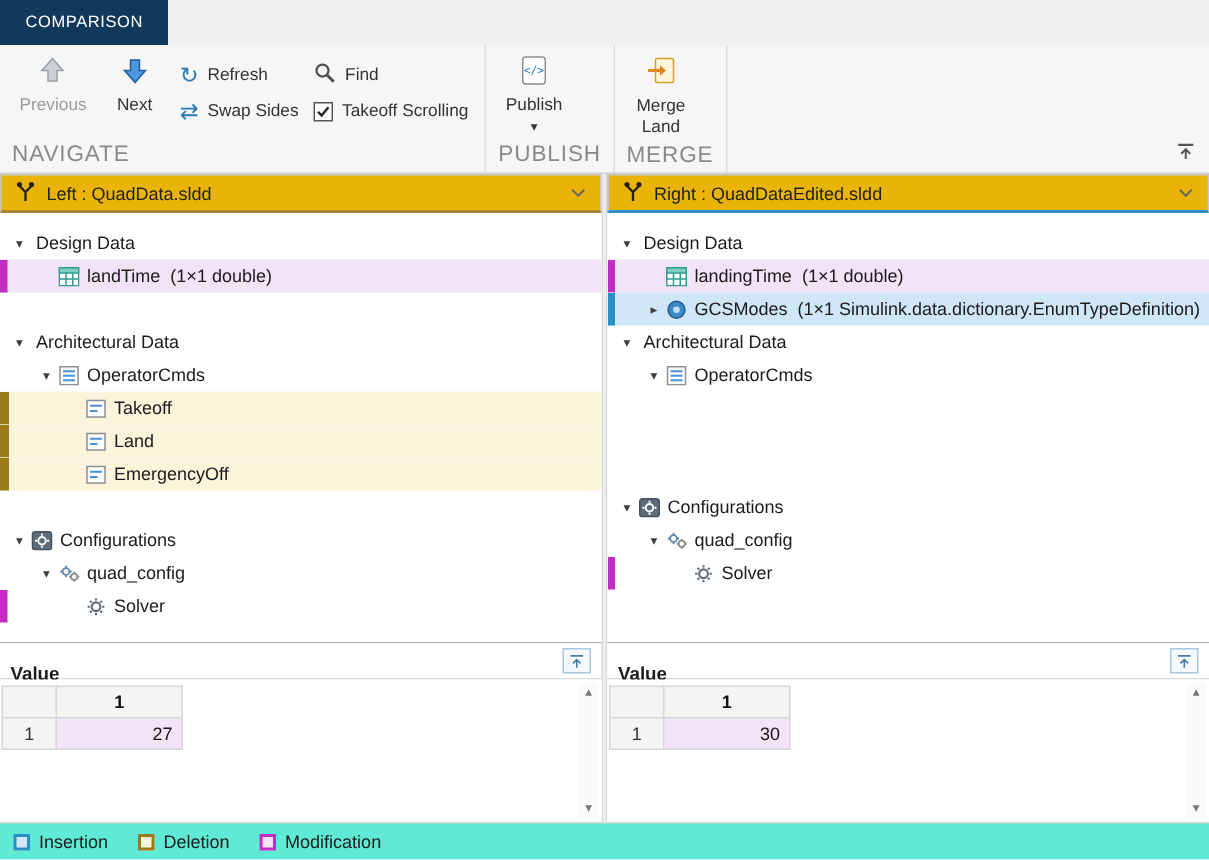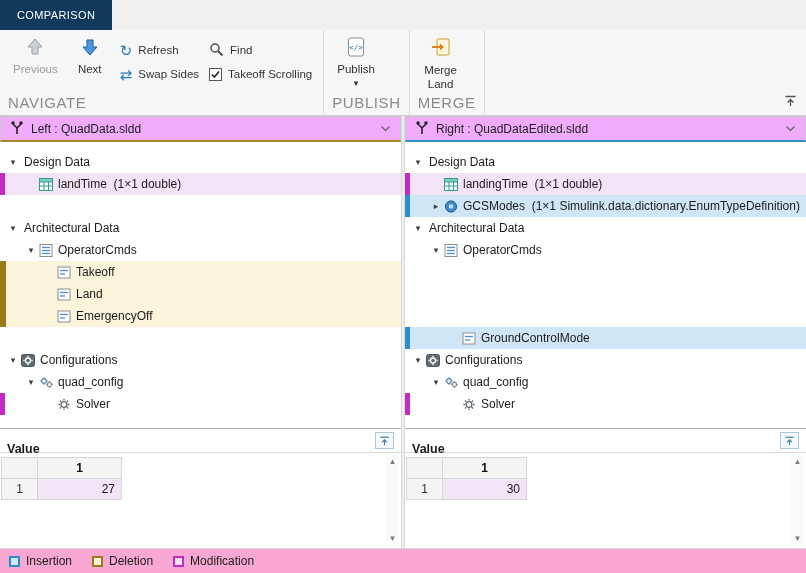--- a/index.html
+++ b/index.html
@@ -24,21 +24,21 @@
   .glyph-blue { color: #2a7ab8; font-size: 15px; line-height: 1; }
   .checkbox { width: 13px; height: 13px; border: 1px solid #555; background: #fff; display: inline-flex; align-items: center; justify-content: center; flex: none; }
   .caret { font-size: 9px; color: #333; line-height: 1; }
   .mm-label { text-align: center; line-height: 1.25; }
   .collapse-btn { position: absolute; right: 8px; bottom: 7px; width: 16px; height: 14px; display: flex; align-items: center; justify-content: center; }
 
   
   .panels { flex: 1; display: flex; min-height: 0; }
   .panel { width: 401px; display: flex; flex-direction: column; min-height: 0; }
   .splitter { width: 4px; background: #ededed; border-left: 1px solid #dadada; border-right: 1px solid #dadada; }
-  .panel-header { height: 26px; flex: none; display: flex; align-items: center; gap: 7px; padding: 11px 9px; background: #f0abfc; border: 1px solid #c6c6c6; border-bottom: 2px solid #888; font-size: 12px; color: #222; }
+  .panel-header { height: 26px; flex: none; display: flex; align-items: center; gap: 7px; padding: 11px 9px; background: #eab308; border: 1px solid #c6c6c6; border-bottom: 2px solid #888; font-size: 12px; color: #222; }
   .panel-left .panel-header { border-bottom-color: var(--left-accent); }
   .panel-right .panel-header { border-bottom-color: var(--right-accent); }
   .ph-chev { margin-left: auto; display: flex; align-items: center; }
 
   .tree { flex: 1; background: #fff; padding-top: 9px; overflow: hidden; position: relative; }
   .tree-row { height: 22px; display: flex; align-items: center; font-size: 12px; white-space: nowrap; }
   .tree-row.hl-modification { background: var(--mod-bg); box-shadow: inset 5px 0 0 var(--mod-border); }
   .tree-row.hl-insertion   { background: var(--ins-bg); box-shadow: inset 5px 0 0 var(--ins-border); }
   .tree-row.hl-deletion    { background: var(--del-bg); box-shadow: inset 6px 0 0 var(--del-border); }
   .tree-row.bar-modification { box-shadow: inset 5px 0 0 var(--mod-border); }
@@ -56,21 +56,21 @@
   .vtable th, .vtable td { border: 1px solid #d6d6d6; height: 21px; font-size: 12px; font-weight: normal; }
   .corner { width: 36px; background: #f4f4f4; }
   .colh { width: 84px; background: #f4f4f4; font-weight: bold !important; text-align: center; color: #111; }
   .rowh { background: #f4f4f4; text-align: center; color: #333; }
   .cell { text-align: right; padding-right: 6px; color: #161616; }
   .cell.hl-modification { background: var(--mod-bg); box-shadow: none; }
   .vscroll { position: absolute; top: 2px; bottom: 3px; right: 2px; width: 13px; display: flex; flex-direction: column; justify-content: space-between; align-items: center; background: #fafafa; }
   .sarrow { font-size: 9px; color: #777; line-height: 1; padding: 2px 0; }
 
   
-  .legend { height: 25px; flex: none; background: #f9a8d4; border-top: 1px solid #d6d6d6; display: flex; align-items: center; gap: 20px; padding: 0 9px; font-size: 12px; color: #1b1b1b; }
+  .legend { height: 25px; flex: none; background: #5eead4; border-top: 1px solid #d6d6d6; display: flex; align-items: center; gap: 20px; padding: 0 9px; font-size: 12px; color: #1b1b1b; }
   .lg { display: flex; align-items: center; gap: 6px; }
   .sq { width: 11px; height: 11px; border: 2px solid; flex: none; }
   .sq-insertion { border-color: var(--ins-border); background: var(--ins-bg); }
   .sq-deletion { border-color: var(--del-border); background: var(--del-bg); }
   .sq-modification { border-color: var(--mod-border); background: var(--mod-bg); }
 </style>
 </head>
 <body>
 
 <div class="app">
@@ -408,32 +408,20 @@
                 <line x1="3" y1="3.5" x2="11" y2="3.5" stroke="#4a90d9" stroke-width="1.3"></line>
                 <line x1="3" y1="6.5" x2="11" y2="6.5" stroke="#4a90d9" stroke-width="1.3"></line>
                 <line x1="3" y1="9.5" x2="11" y2="9.5" stroke="#4a90d9" stroke-width="1.3"></line>
               </svg>
             </span>
             <span class="tlabel">OperatorCmds</span>
           </div>
           <div class="tree-row"></div>
           <div class="tree-row"></div>
           <div class="tree-row"></div>
-          <div class="tree-row hl-insertion">
-            <span style="flex: 0 0 auto; width: 42px;"></span>
-            <span class="expander"></span>
-            <span class="ticon">
-              <svg width="14" height="13" viewBox="0 0 14 13">
-                <rect x="1" y="1" width="12" height="11" fill="#fff" stroke="#8a8f94"></rect>
-                <line x1="3" y1="4.5" x2="11" y2="4.5" stroke="#4a90d9" stroke-width="1.3"></line>
-                <line x1="3" y1="8" x2="8" y2="8" stroke="#4a90d9" stroke-width="1.3"></line>
-              </svg>
-            </span>
-            <span class="tlabel">GroundControlMode</span>
-          </div>
           <div class="tree-row">
             <span style="flex: 0 0 auto; width: 6px;"></span>
             <span class="expander">▾</span>
             <span class="ticon">
               <svg width="14" height="13" viewBox="0 0 14 13">
                 <rect x="0.5" y="0.5" width="13" height="12" rx="2" fill="#5f6b76" stroke="#49535c"></rect>
                 <circle cx="7" cy="6.5" r="2.5" fill="none" stroke="#fff" stroke-width="1.3"></circle>
                 <path d="M7 1.8 V3.2 M7 9.8 V11.2 M2.3 6.5 H3.7 M10.3 6.5 H11.7" stroke="#fff" stroke-width="1.3"></path>
               </svg>
             </span>

